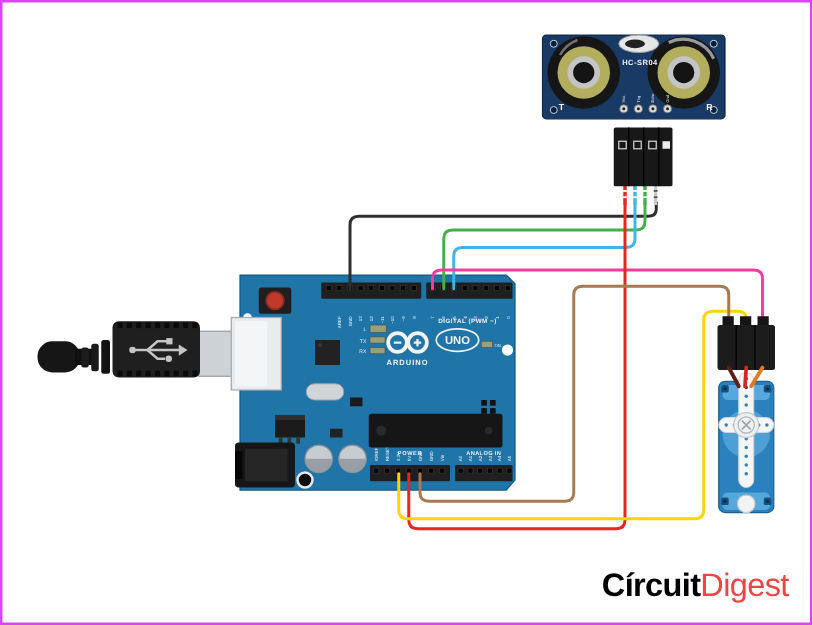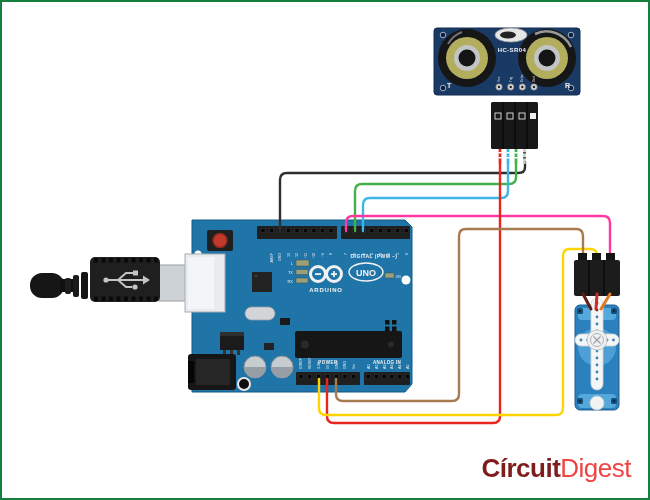--- a/index.html
+++ b/index.html
@@ -1,23 +1,23 @@
 <!DOCTYPE html>
 <html><head>
 <meta charset="utf-8">
 <style>
   html,body{margin:0;padding:0;background:#fff;}
-  .frame{position:relative;width:646px;height:496px;border:2px solid #15803d;background:#fff;overflow:hidden;font-family:"Liberation Sans",sans-serif;}
+  .frame{position:relative;width:646px;height:496px;border:2px solid #d946ef;background:#fff;overflow:hidden;font-family:"Liberation Sans",sans-serif;}
   svg{position:absolute;left:0;top:0;}
   text{font-family:"Liberation Sans",sans-serif;}
   .silk{fill:#f2f2f2;}
   .tiny{font-size:3.6px;fill:#f2f2f2;}
   .stiny{font-size:3.2px;fill:#eaeaea;}
   .logo{position:absolute;right:17px;bottom:14px;font-size:26px;letter-spacing:-0.5px;white-space:nowrap;}
-  .logo .c{font-weight:bold;color:#7f1d1d;}
+  .logo .c{font-weight:bold;color:#000000;}
   .logo .d{font-weight:normal;color:#ef4444;}
 </style>
 </head>
 <body>
 
 <div class="frame">
 <svg width="646" height="496" viewBox="0 0 646 496">
 
   <g>
     <rect x="28" y="271" width="34" height="25" rx="12" fill="#161616"></rect>

